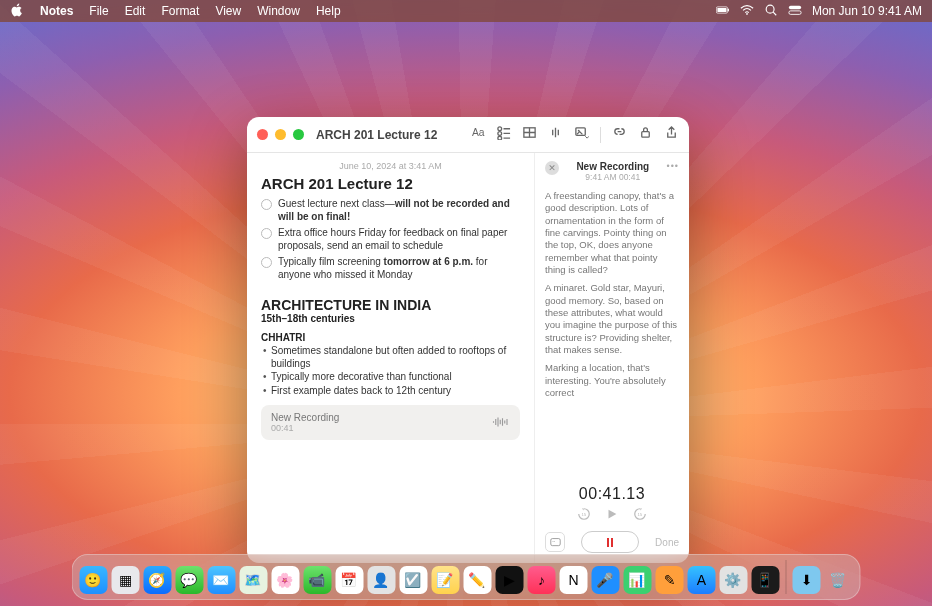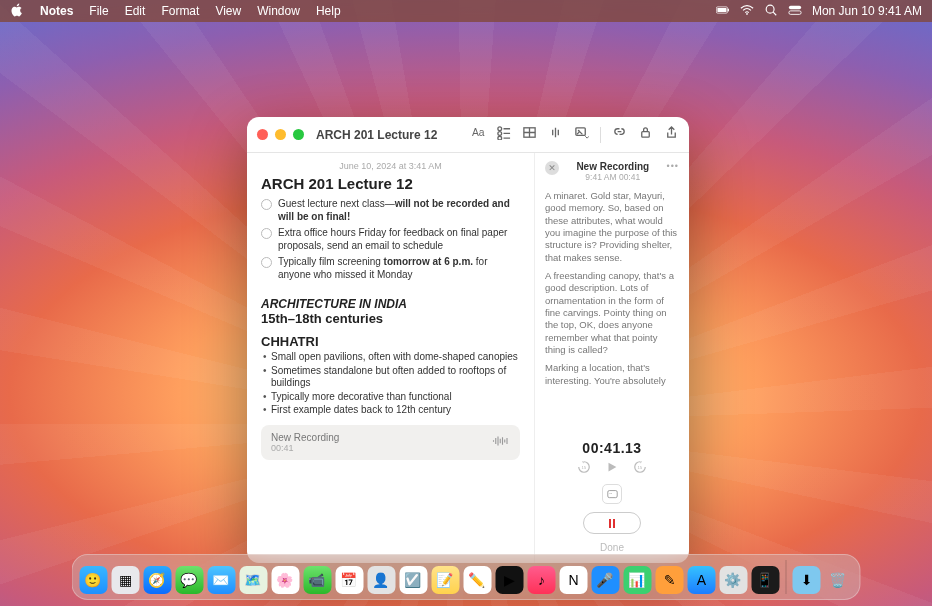--- a/index.html
+++ b/index.html
@@ -50,22 +50,22 @@
 
 .body { flex:1; display:flex; min-height:0; }
 .note-col { flex: 1 1 auto; padding: 8px 14px 10px 14px; overflow:hidden; font-size:10px; color:#333; min-width:0;}
 .rec-col { width: 155px; flex-shrink:0; border-left:1px solid #eee; display:flex; flex-direction:column; font-size:10px; color:#555;}
 
 .note-date { text-align:center; color:#aaa; font-size:9px; margin-bottom:4px;}
 .note-title { font-size:15px; font-weight:700; margin-bottom:6px; color:#222;}
 .checklist { list-style:none; margin-bottom:8px;}
 .checklist li { display:flex; gap:6px; margin-bottom:4px; line-height:1.25;}
 .checklist .chk { width:11px; height:11px; border:1px solid #bbb; border-radius:50%; flex-shrink:0; margin-top:1px;}
-.note-col h3 { font-size:12px; font-weight:700; margin-top:16px; color:#222;font-style:italic;}
-.note-col .sub { font-size:13px; font-weight:600; color:#222;}
+.note-col h3 { font-size:14px; font-weight:700; margin-top:16px; color:#222;}
+.note-col .sub { font-size:10px; font-weight:600; color:#222;}
 .bullets { list-style:none; margin-top:2px;}
 .bullets li { position:relative; padding-left:10px; margin-bottom:1px; line-height:1.25;}
 .bullets li::before { content:"•"; position:absolute; left:2px; color:#555;}
 
 .attach {
   margin-top:8px; border-radius:8px; background:#f1f0ee; padding:7px 10px;
   display:flex; align-items:center; gap:8px;
 }
 .attach .info { flex:1; }
 .attach .name { font-size:10px; color:#777;}
@@ -75,24 +75,24 @@
 
 .rec-head { display:flex; align-items:flex-start; padding:8px 10px 4px 10px; gap:6px;}
 .rec-head .close { width:14px; height:14px; border-radius:50%; background:#ddd; color:#888; display:flex; align-items:center; justify-content:center; font-size:9px;}
 .rec-head .ttl { flex:1; text-align:center;}
 .rec-head .ttl .n { font-size:10px; font-weight:600; color:#333;}
 .rec-head .ttl .m { font-size:8.5px; color:#aaa;}
 .rec-head .more { color:#aaa; letter-spacing:1px; font-size:9px;}
 .transcript { flex:1; padding: 4px 10px; overflow:hidden; color:#777; line-height:1.3; font-size:9.5px;}
 .transcript p { margin-bottom:6px;}
 .rec-controls { padding: 6px 10px 10px 10px; text-align:center; }
-.rec-time { font-size:14px; font-weight:700; color:#222; letter-spacing:0.5px;margin-top:46px;}
+.rec-time { font-size:16px; font-weight:400; color:#222; letter-spacing:0.5px;margin-top:46px;}
 .rec-btns { display:flex; justify-content:center; gap:14px; margin-top:4px; align-items:center;}
 .rec-btns svg { width:14px; height:14px; stroke:#bbb; fill:none; stroke-width:1.4;}
-.rec-bottom { display:flex; align-items:center; gap:8px; margin-top:8px; justify-content:space-between;flex-direction:column;}
+.rec-bottom { display:flex; align-items:center; gap:8px; margin-top:8px; justify-content:space-between;}
 .rec-bottom .pause-btn {
   flex:0 0 auto; width:58px; height:22px; border:1px solid #ccc; border-radius:11px;
   display:flex; align-items:center; justify-content:center; margin:0 auto;
 }
 .rec-bottom .pause-btn .bars { display:flex; gap:2px;}
 .rec-bottom .pause-btn .bars span{ width:2px; height:9px; background:#e03030;}
 .rec-bottom .done { color:#bbb; font-size:10px;}
 .rec-bottom .tb { width:20px; height:20px; border:1px solid #ddd; border-radius:5px; display:flex; align-items:center; justify-content:center;}
 .rec-bottom .tb svg{width:11px;height:11px;stroke:#888;fill:none;}
 
@@ -215,21 +215,20 @@
           </li>
         <li>
             <span class="chk"></span>
             <span><span>Typically film screening </span><b>tomorrow at 6 p.m.</b><span> for anyone who missed it Monday</span></span>
           </li>
       </ul>
       <h3>ARCHITECTURE IN INDIA</h3>
       <div class="sub">15th–18th centuries</div>
       <div class="sub" style="margin-top:8px;">CHHATRI</div>
       <ul class="bullets">
-        <li>Small open pavilions, often with dome-shaped canopies</li>
         <li>Sometimes standalone but often added to rooftops of buildings</li>
         <li>Typically more decorative than functional</li>
         <li>First example dates back to 12th century</li>
       </ul>
       <div class="attach">
         <div class="info">
           <div class="name">New Recording</div>
           <div class="time">00:41</div>
         </div>
         <span><svg viewBox="0 0 24 16">
@@ -249,22 +248,22 @@
     <div class="rec-col">
       <div class="rec-head">
         <div class="close">✕</div>
         <div class="ttl">
           <div class="n">New Recording</div>
           <div class="m">9:41 AM 00:41</div>
         </div>
         <div class="more">•••</div>
       </div>
       <div class="transcript">
+        <p>A freestanding canopy, that's a good description. Lots of ornamentation in the form of fine carvings. Pointy thing on the top, OK, does anyone remember what that pointy thing is called?</p>
         <p>A minaret. Gold star, Mayuri, good memory. So, based on these attributes, what would you imagine the purpose of this structure is? Providing shelter, that makes sense.</p>
-        <p>A freestanding canopy, that's a good description. Lots of ornamentation in the form of fine carvings. Pointy thing on the top, OK, does anyone remember what that pointy thing is called?</p>
         <p>Marking a location, that's interesting. You're absolutely correct</p>
       </div>
       <div class="rec-controls">
         <div class="rec-time">00:41.13</div>
         <div class="rec-btns">
           <span><svg viewBox="0 0 16 16">
                 <path d="M8 2 A6 6 0 1 1 2 8"></path>
                 <path d="M6 1 L8 2 L7 4" fill="#bbb" stroke="none"></path>
                 <text x="5" y="10" font-size="5" stroke="none" fill="#bbb">15</text>
               </svg></span>

